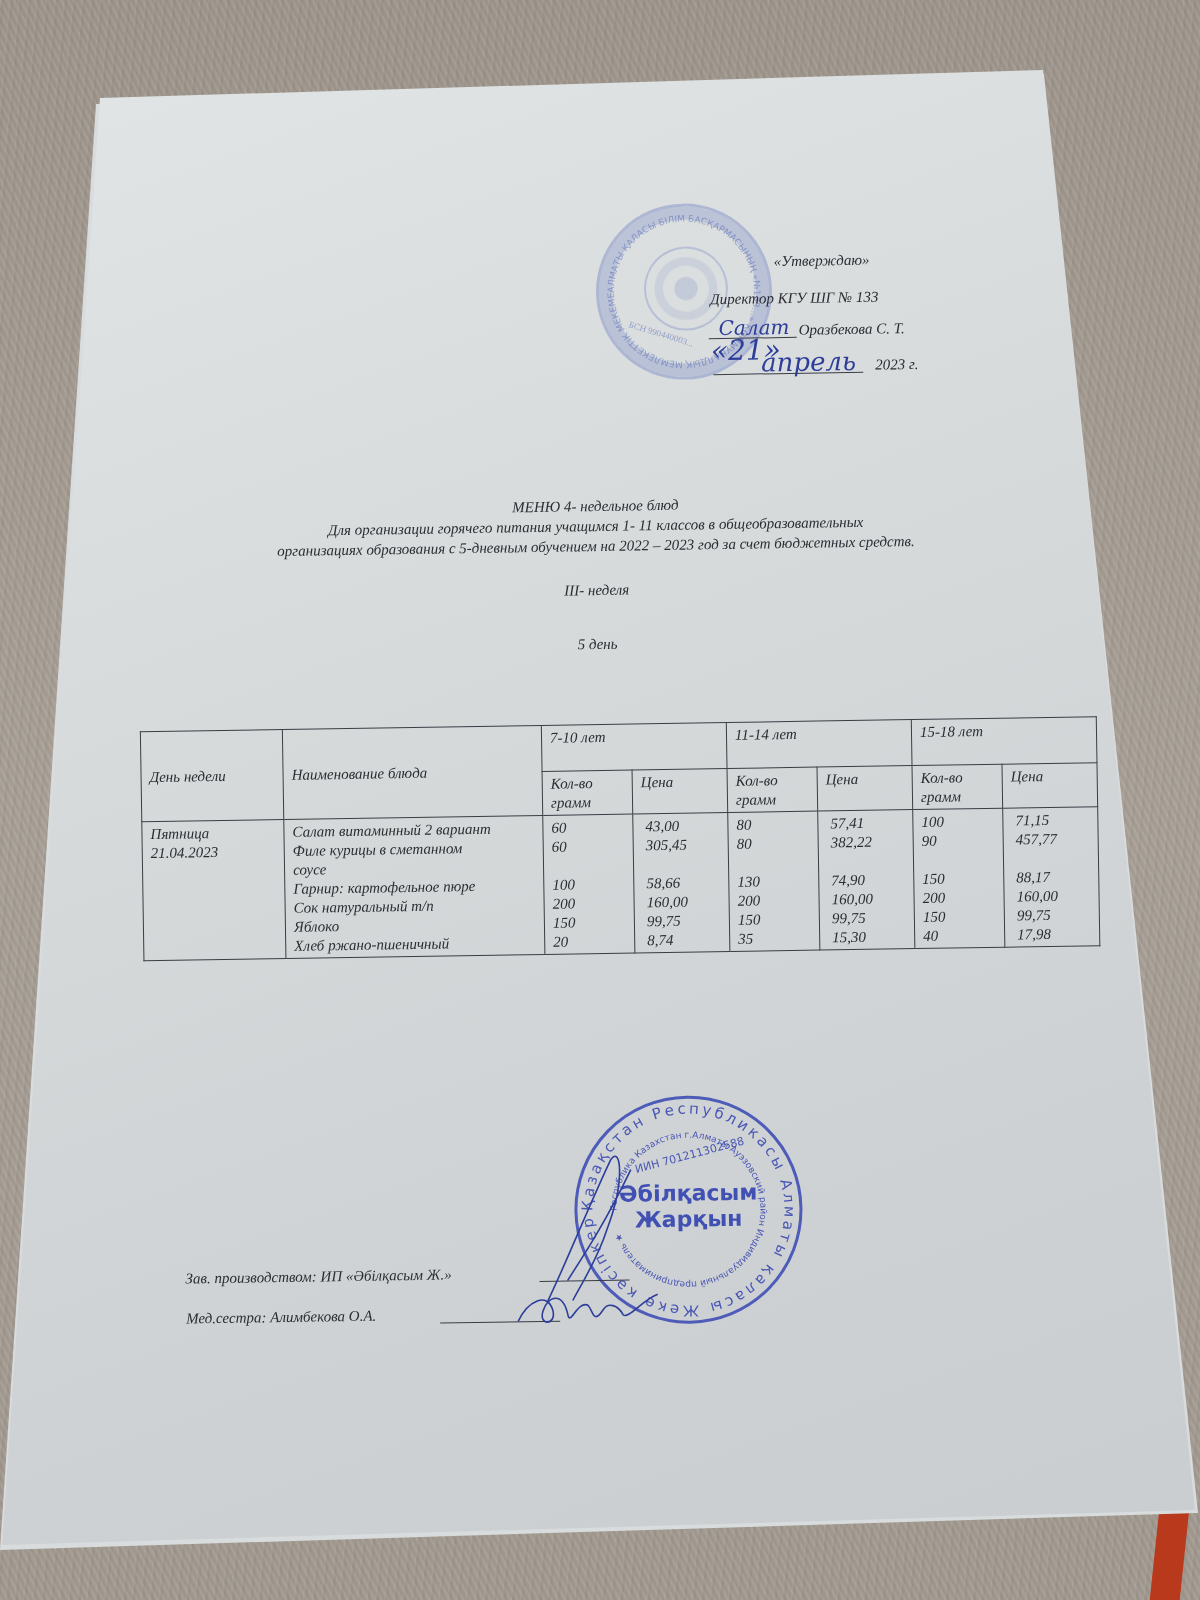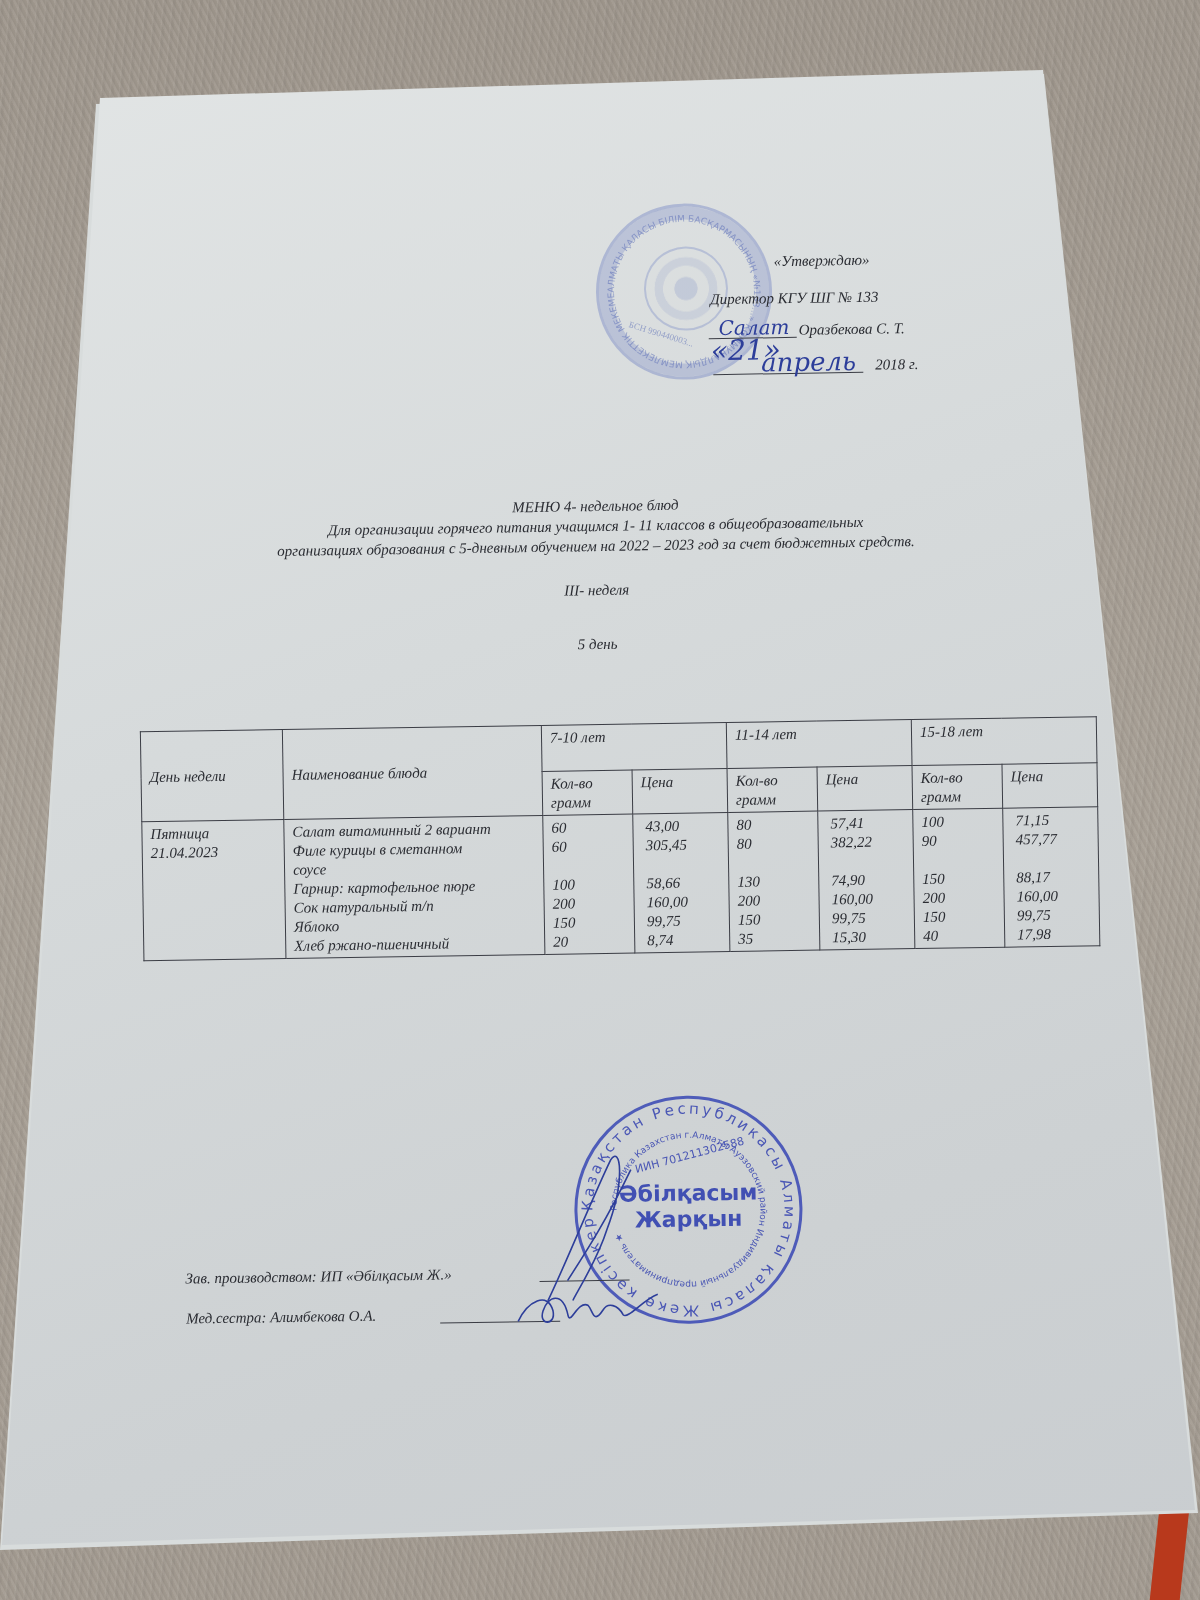--- a/index.html
+++ b/index.html
@@ -120,21 +120,21 @@
   </div>
 
   <div class="abs t15" style="left:782px;top:256px;">«Утверждаю»</div>
   <div class="abs t15" style="left:718px;top:293px;">Директор КГУ ШГ № 133</div>
   <div class="sig-line" style="left:716px;top:340px;width:88px;"></div>
   <div class="handwriting" style="left:726px;top:318px;font-size:20px;">Салат</div>
   <div class="abs t15" style="left:806px;top:325px;">Оразбекова С. Т.</div>
   <div class="sig-line" style="left:720px;top:376px;width:150px;"></div>
   <div class="handwriting" style="left:718px;top:336px;font-size:28px;">«21»</div>
   <div class="handwriting" style="left:768px;top:350px;font-size:26px;">апрель</div>
-  <div class="abs t15" style="left:882px;top:361px;">2018 г.</div>
+  <div class="abs t15" style="left:882px;top:361px;">2023 г.</div>
 
   <div class="abs t15" style="left:0;width:1200px;text-align:center;top:498px;">МЕНЮ 4- недельное блюд</div>
   <div class="abs t15" style="left:0;width:1200px;text-align:center;top:518px;">Для организации горячего питания учащимся 1- 11 классов в общеобразовательных</div>
   <div class="abs t15" style="left:0;width:1200px;text-align:center;top:538px;">организациях образования с 5-дневным обучением на 2022 – 2023 год за счет бюджетных средств.</div>
   <div class="abs t15" style="left:0;width:1200px;text-align:center;top:582px;">III- неделя</div>
   <div class="abs t15" style="left:0;width:1200px;text-align:center;top:636px;">5 день</div>
 
   <table class="menu">
     <tbody>
         <tr class="head-age">

